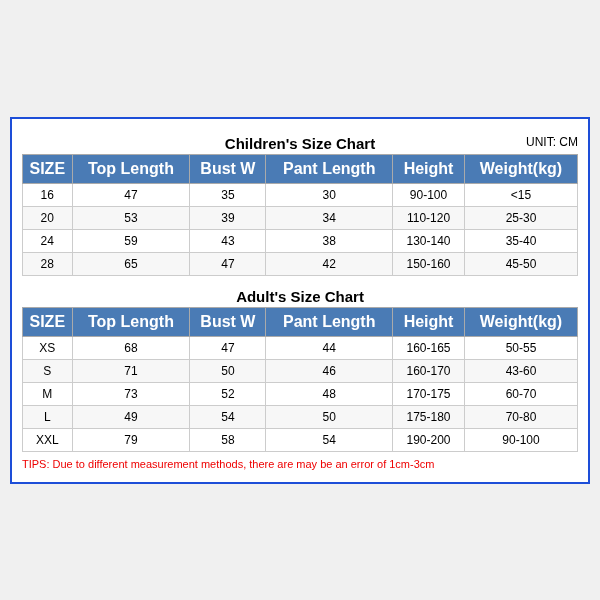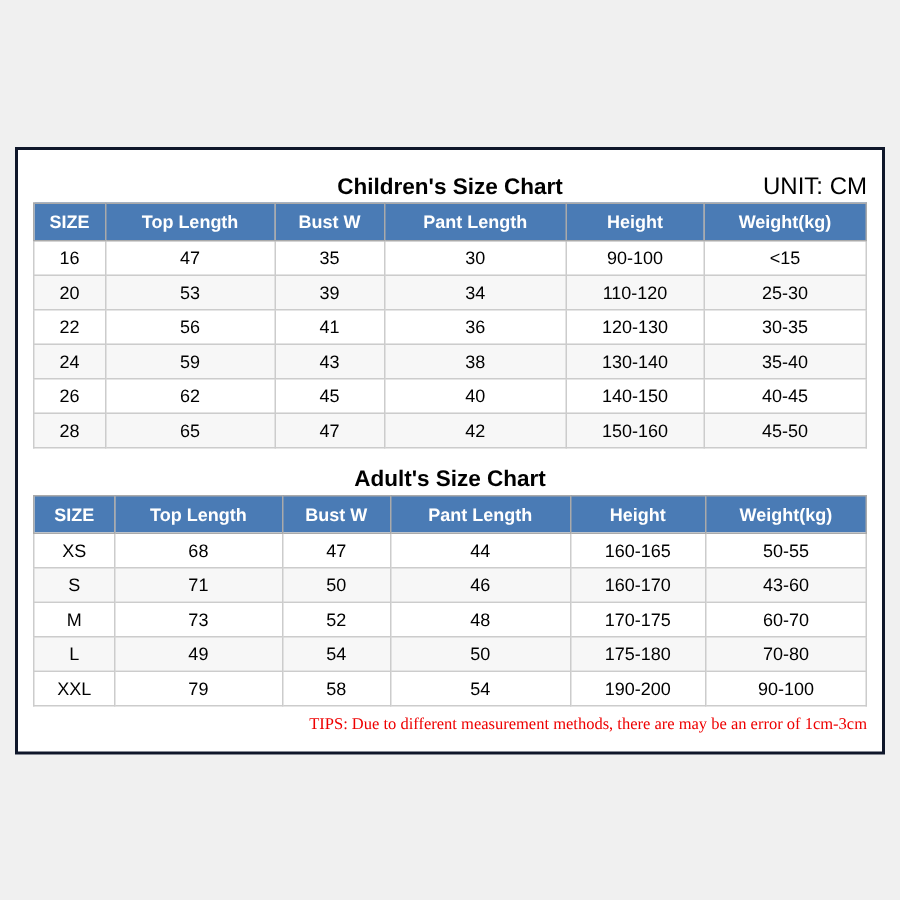--- a/index.html
+++ b/index.html
@@ -7,71 +7,70 @@
       width: 600px;
       height: 600px;
       display: flex;
       align-items: center;
       justify-content: center;
       background: #f0f0f0;
       font-family: Arial, sans-serif;
     }
     .chart-container {
       background: #fff;
-      border: 2px solid #0f172a;
+      border: 2px solid #1d4ed8;
       width: 580px;
       padding: 10px;
     }
     .section-title {
       text-align: center;
       font-weight: bold;
       font-size: 15px;
       padding: 6px 0 2px 0;
       position: relative;
     }
     .unit-label {
       position: absolute;
       right: 0;
       top: 6px;
-      font-size: 16px;
+      font-size: 12px;
       font-weight: normal;
     }
     table {
       width: 100%;
       border-collapse: collapse;
       font-size: 12px;
     }
     th {
       background: #4a7bb5;
       color: #fff;
       padding: 5px 0;
       text-align: center;
       border: 1px solid #aaa;
-      font-size: 12px;
+      font-size: 16px;
     }
     td {
       padding: 4px 4px;
       text-align: center;
       border: 1px solid #ccc;
     }
     tr:nth-child(even) td {
       background: #f7f7f7;
     }
     tr:nth-child(odd) td {
       background: #fff;
     }
     td:first-child {
       font-weight: normal;
     }
     .tips {
-      text-align: right;
+      text-align: left;
       font-size: 11px;
       color: #e00;
       padding: 6px 0 2px 0;
-      font-family: Liberation Serif, serif;
     }
     .section-gap {
       height: 6px;
     }
   </style>
 </head>
 <body>
 
 <div class="chart-container">
 
@@ -102,42 +101,26 @@
         </tr>
         <tr>
           <td>20</td>
           <td>53</td>
           <td>39</td>
           <td>34</td>
           <td>110-120</td>
           <td>25-30</td>
         </tr>
         <tr>
-          <td>22</td>
-          <td>56</td>
-          <td>41</td>
-          <td>36</td>
-          <td>120-130</td>
-          <td>30-35</td>
-        </tr>
-        <tr>
           <td>24</td>
           <td>59</td>
           <td>43</td>
           <td>38</td>
           <td>130-140</td>
           <td>35-40</td>
-        </tr>
-        <tr>
-          <td>26</td>
-          <td>62</td>
-          <td>45</td>
-          <td>40</td>
-          <td>140-150</td>
-          <td>40-45</td>
         </tr>
         <tr>
           <td>28</td>
           <td>65</td>
           <td>47</td>
           <td>42</td>
           <td>150-160</td>
           <td>45-50</td>
         </tr>
       </tbody>

